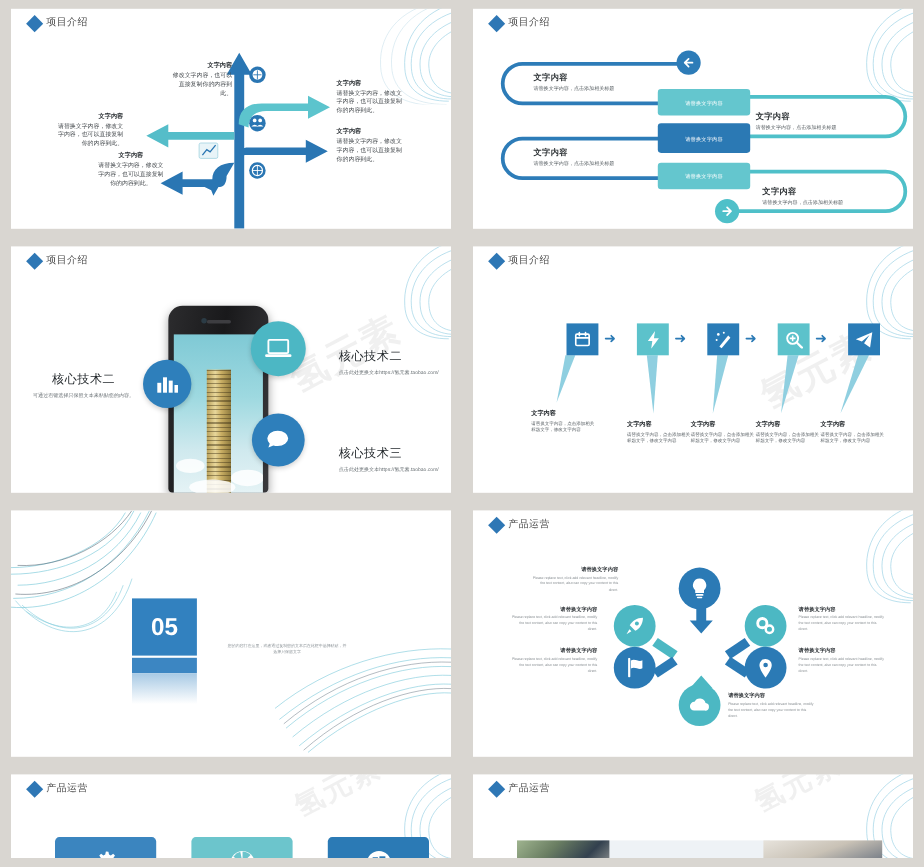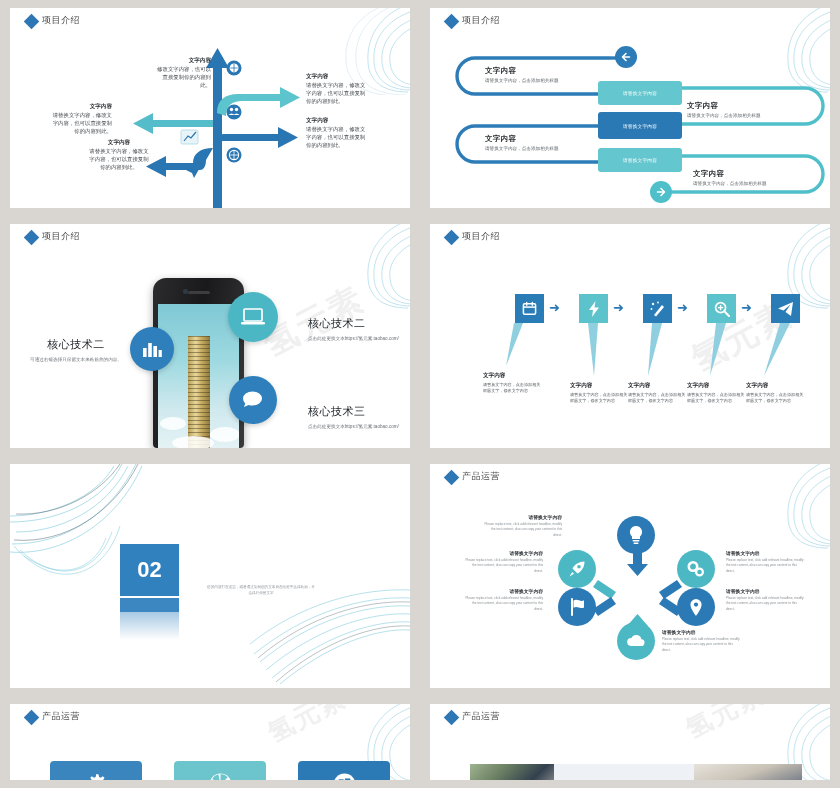--- a/index.html
+++ b/index.html
@@ -431,21 +431,21 @@
         <path d="M262 214 C 312 172, 364 156, 400 158"></path>
         <path d="M270 220 C 318 180, 368 164, 400 166"></path>
       </g>
       <g fill="none" stroke="#4a5a68" stroke-width=".5" opacity=".75">
         <path d="M248 194 C 298 152, 354 136, 400 138"></path>
         <path d="M266 218 C 314 176, 366 160, 400 162"></path>
       </g>
     </svg>
 
     <div class="num-box">
-      <span>02</span>
+      <span>05</span>
     </div>
     <div class="num-box2"></div>
     <div class="num-refl"></div>
     <div class="sec-sub">您的内容打在这里，或者通过复制您的文本后在此框中选择粘贴，并选择只保留文字</div>
   </div>
   </div>
 
   <div class="cell">
   <div class="slide">
     <svg class="swirl" viewBox="0 0 120 95">

